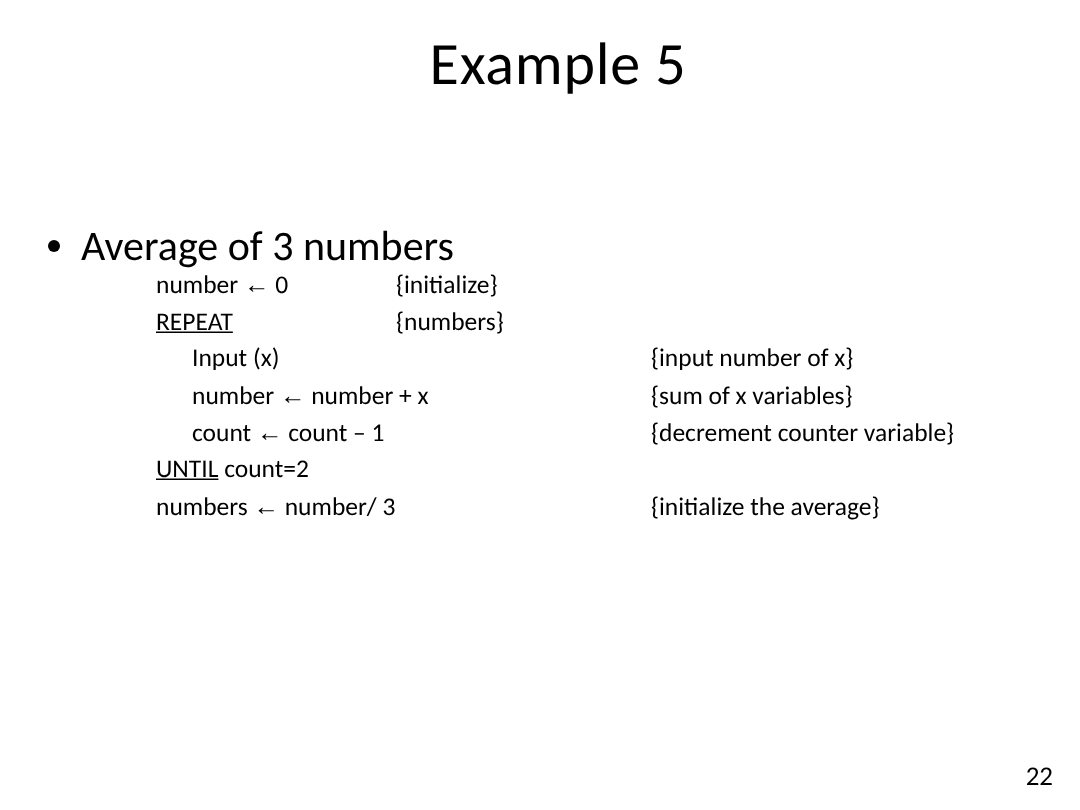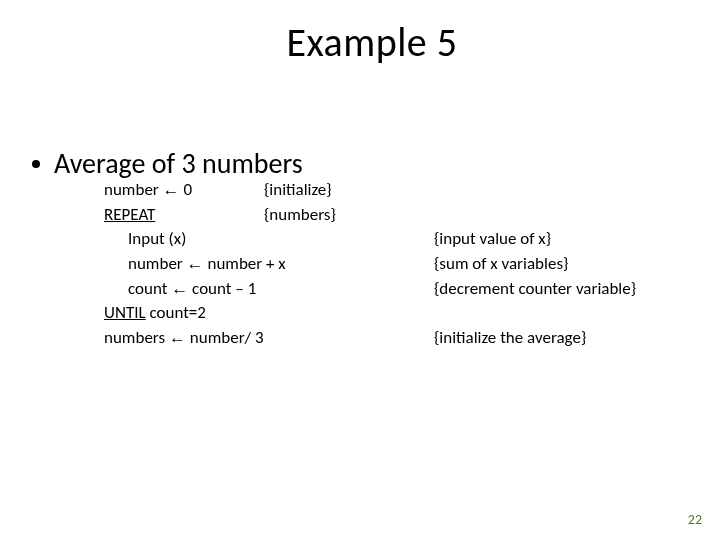--- a/index.html
+++ b/index.html
@@ -77,22 +77,22 @@
   .u {
     text-decoration: underline;
   }
   .arrow {
     font-family: Arial, sans-serif;
   }
   .page-num {
     position: absolute;
     right: 18px;
     bottom: 12px;
-    font-size: 14px;
-    color: #4d7c0f;
+    font-size: 18px;
+    color: #000000;
   }
 </style>
 </head>
 <body>
 
 <div class="slide">
 
   <div class="title">Example 5</div>
 
   <div class="bullet-row">
@@ -110,21 +110,21 @@
     <div class="code-line">
       <span class="comment-near">{numbers}</span>
     </div>
 
     <div class="code-line">
       <span class="u">REPEAT</span>
     </div>
 
     <div class="code-line indent">
       <span>Input (x)</span>
-      <span class="comment-far">{input value of x}</span>
+      <span class="comment-far">{input number of x}</span>
     </div>
 
     <div class="code-line indent">
       <span><span>number </span><span class="arrow">←</span><span> number + x</span></span>
       <span class="comment-far">{sum of x variables}</span>
     </div>
 
     <div class="code-line indent">
       <span><span>count </span><span class="arrow">←</span><span> count – 1</span></span>
       <span class="comment-far">{decrement counter variable}</span>

